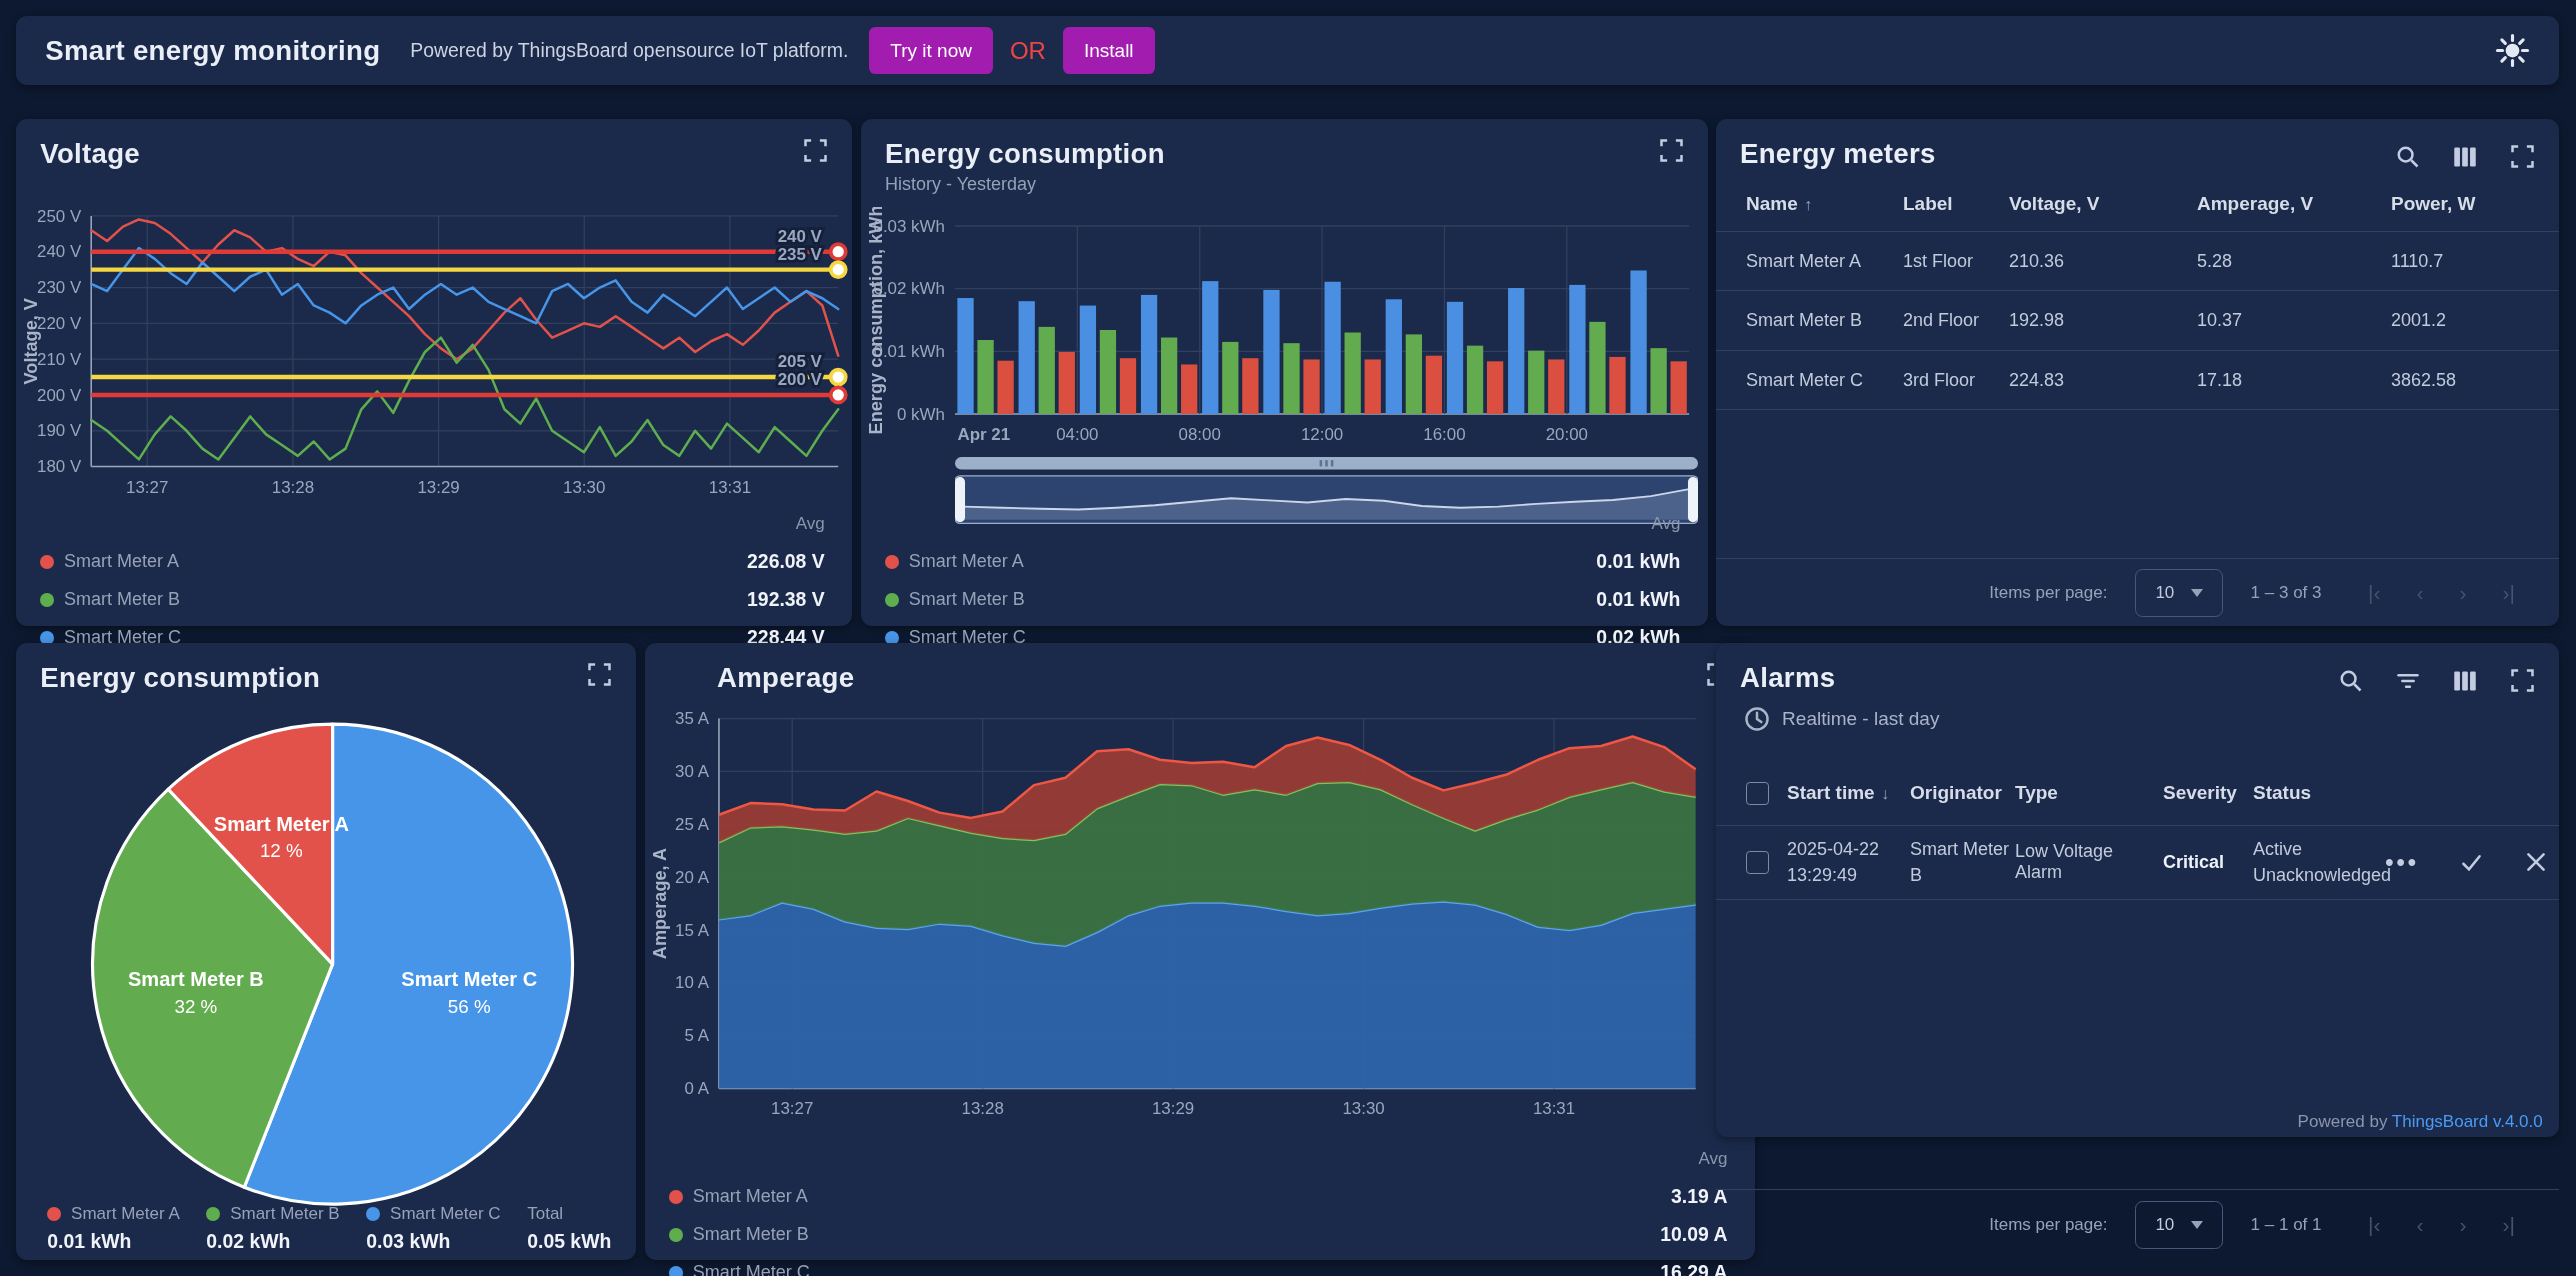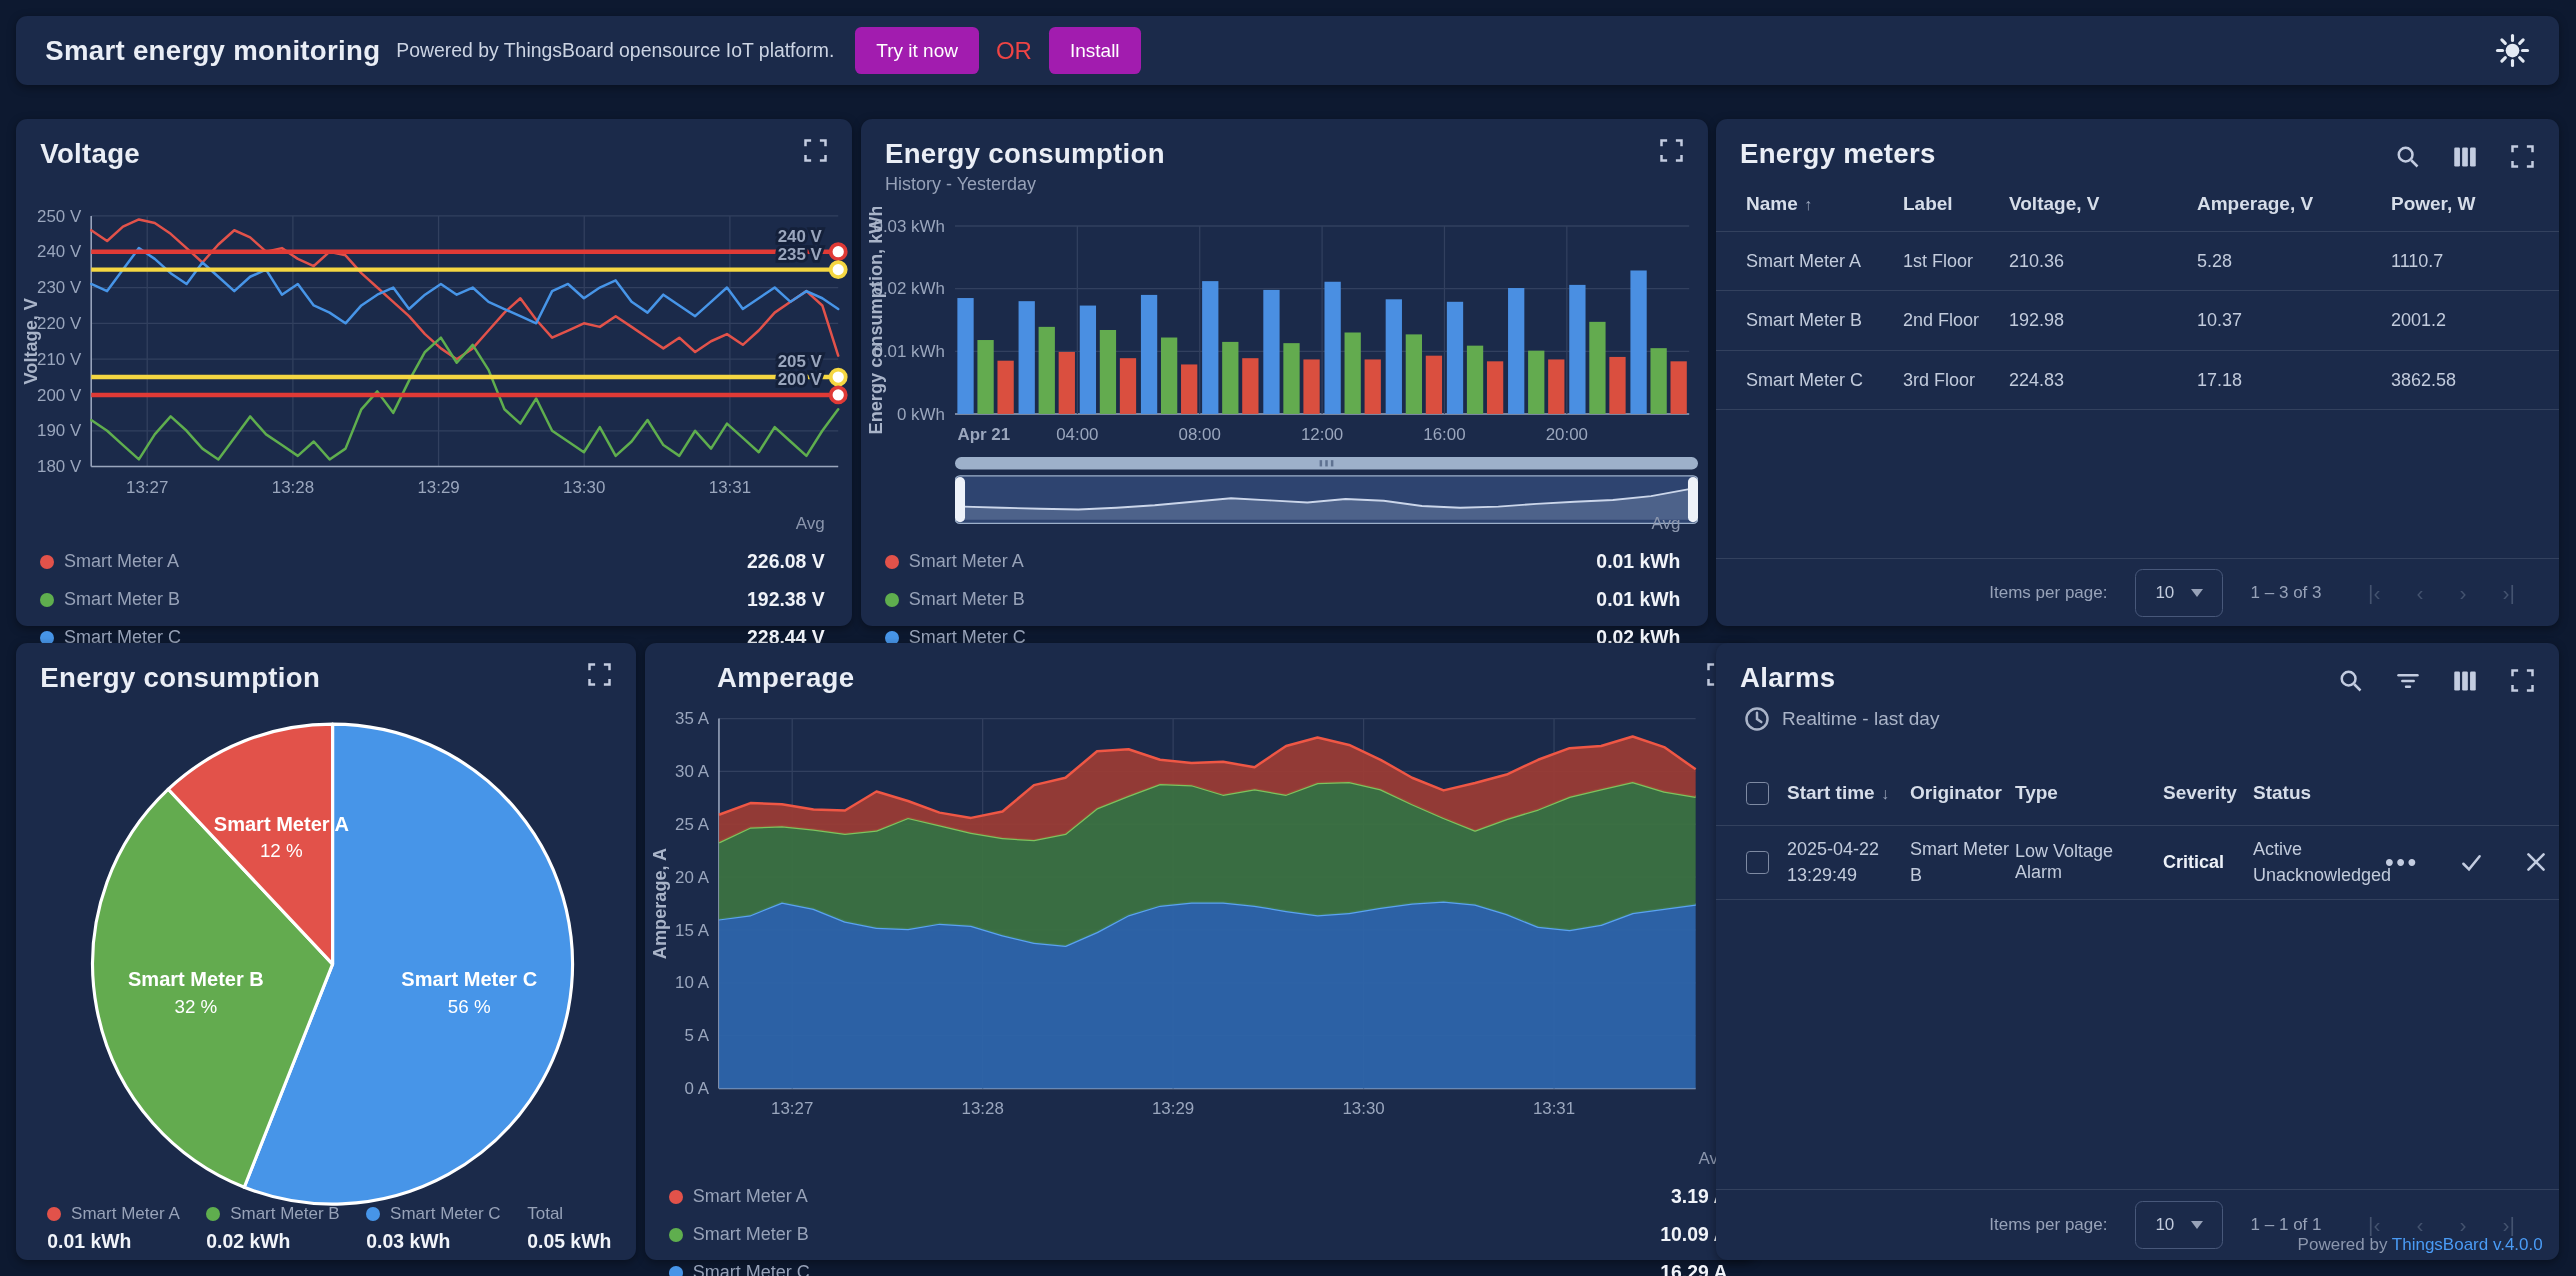--- a/index.html
+++ b/index.html
@@ -53,21 +53,21 @@
   .pielabel{fill:#ffffff;font-weight:bold;font-size:32px;text-anchor:middle;}
   .pielabel2{fill:#ffffff;font-size:30px;text-anchor:middle;}
   .axis-label{fill:#a9b4c9;font-size:29px;font-weight:bold;}
   .tick-label{fill:#9aa6bd;font-size:27px;}
 </style>
 </head>
 <body>
 
 <div class="panel" style="left:16.3px;top:16.3px;width:2543px;height:69px;display:flex;align-items:center;padding:0 29px;box-sizing:border-box;">
   <div class="wtitle">Smart energy monitoring</div>
-  <div style="font-size:19.4px;color:#ccd4e3;margin-left:16px;">Powered by ThingsBoard opensource IoT platform.</div>
+  <div style="font-size:19.4px;color:#ccd4e3;margin-left:30px;">Powered by ThingsBoard opensource IoT platform.</div>
   <button class="btn" style="margin-left:21px;">Try it now</button>
   <div style="font-size:24px;color:#ef4444;margin:0 17px;">OR</div>
   <button class="btn">Install</button>
   <div style="margin-left:auto;" class="icon">
     <svg width="35" height="35" viewBox="0 0 56 56">
       <circle cx="28" cy="28" r="11" fill="#e3e9f3"></circle>
       <g stroke="#e3e9f3" stroke-width="5" stroke-linecap="round">
         <line x1="28" y1="4" x2="28" y2="12"></line>
           <line x1="28" y1="44" x2="28" y2="52"></line>
         <line x1="4" y1="28" x2="12" y2="28"></line>
@@ -470,21 +470,21 @@
     <div class="lrow">
       <div class="lname">
           <span class="dot" style="background:#4795e8"></span>
           <span>Smart Meter C</span>
         </div>
       <div class="lval">16.29 A</div>
     </div>
   </div>
 </div>
 
-<div class="panel" id="w-alarms" style="left:1716px;top:643px;width:843px;height:617px;">
+<div class="panel" id="w-alarms" style="left:1716px;top:643px;width:843px;height:494px;">
   <div class="whead">
     <div class="wtitle">Alarms</div>
     <div class="hicons">
       <div class="icon">
         <svg width="25" height="25" viewBox="0 0 40 40" fill="none" stroke="#c3cce0" stroke-width="4">
           <circle cx="17" cy="17" r="11"></circle>
             <line x1="26" y1="26" x2="36" y2="36"></line>
         </svg>
       </div>
       <div class="icon">

